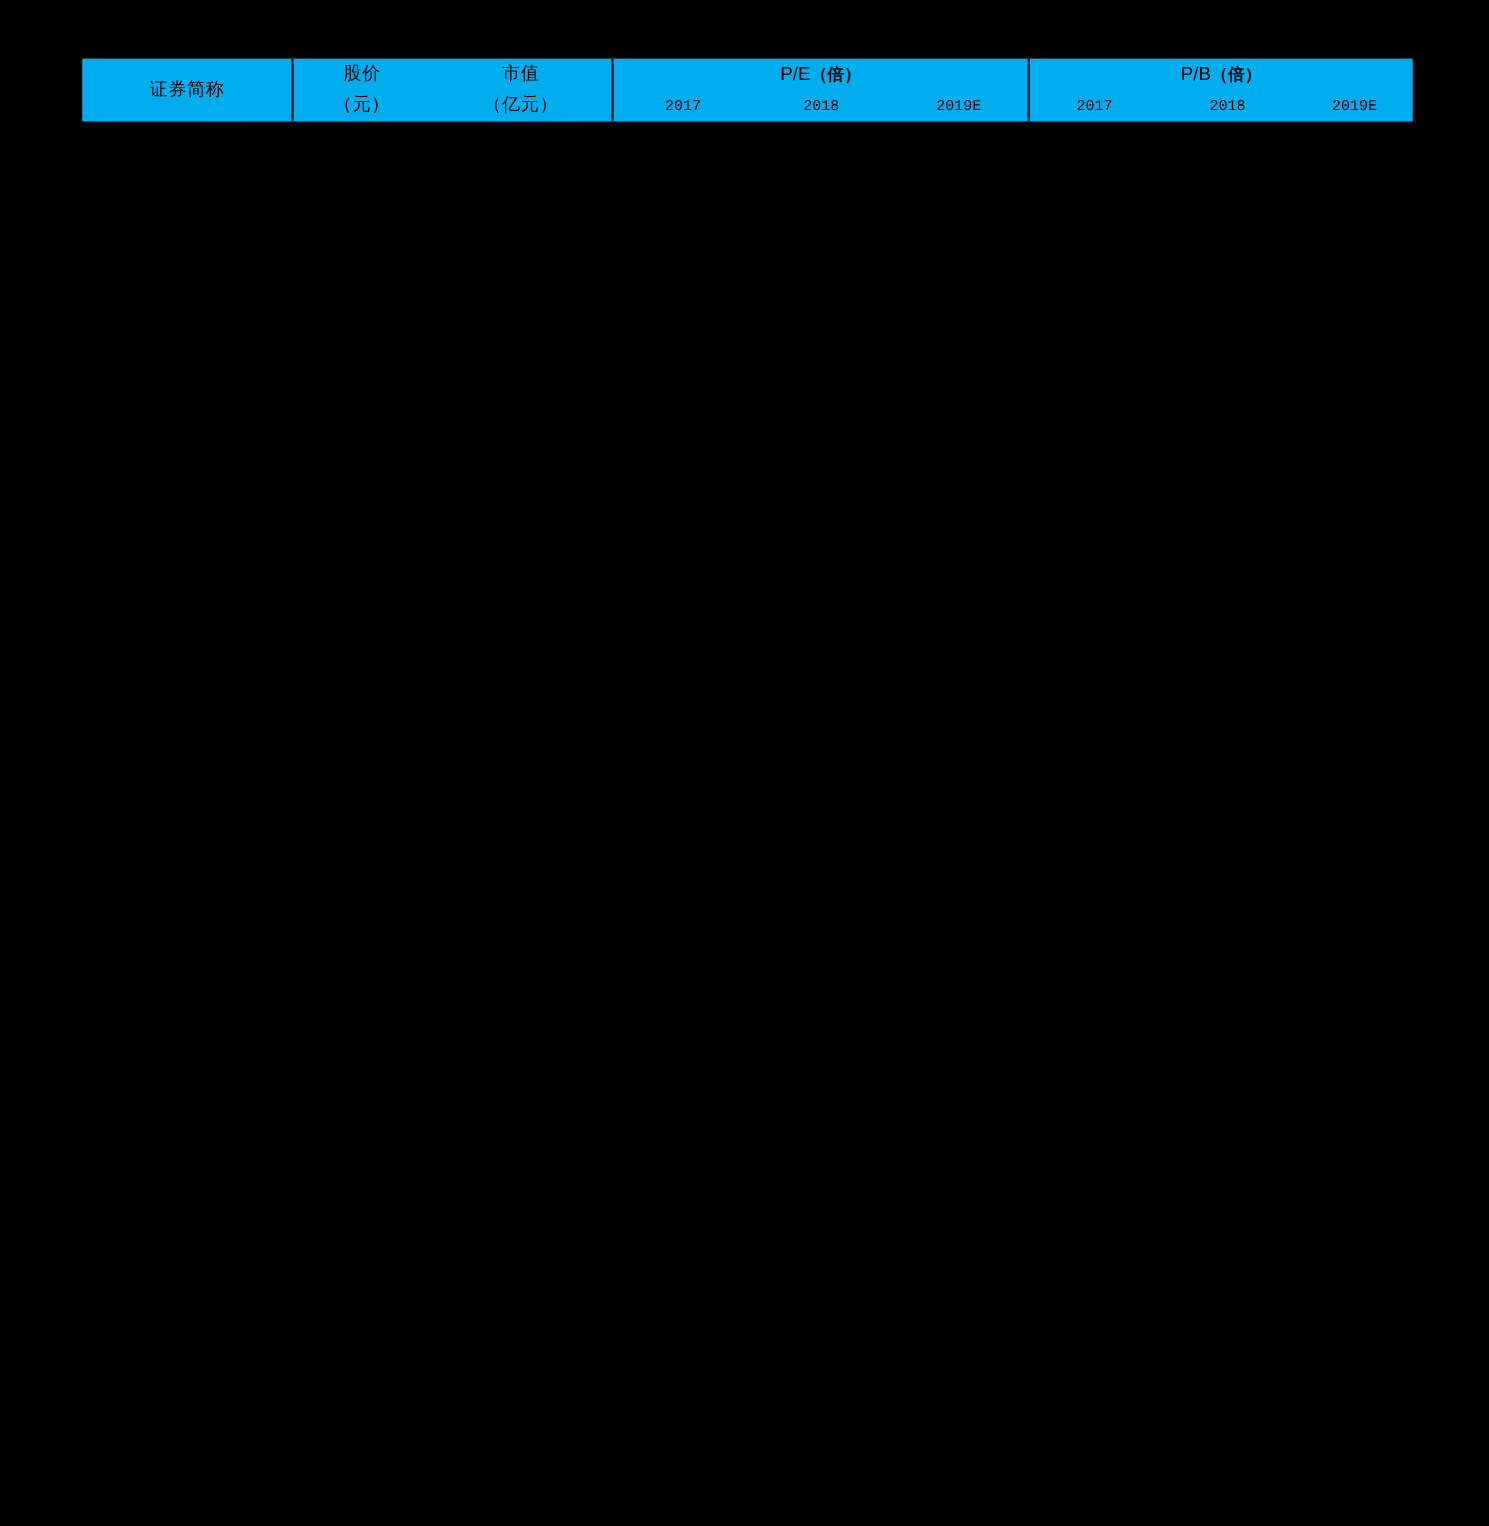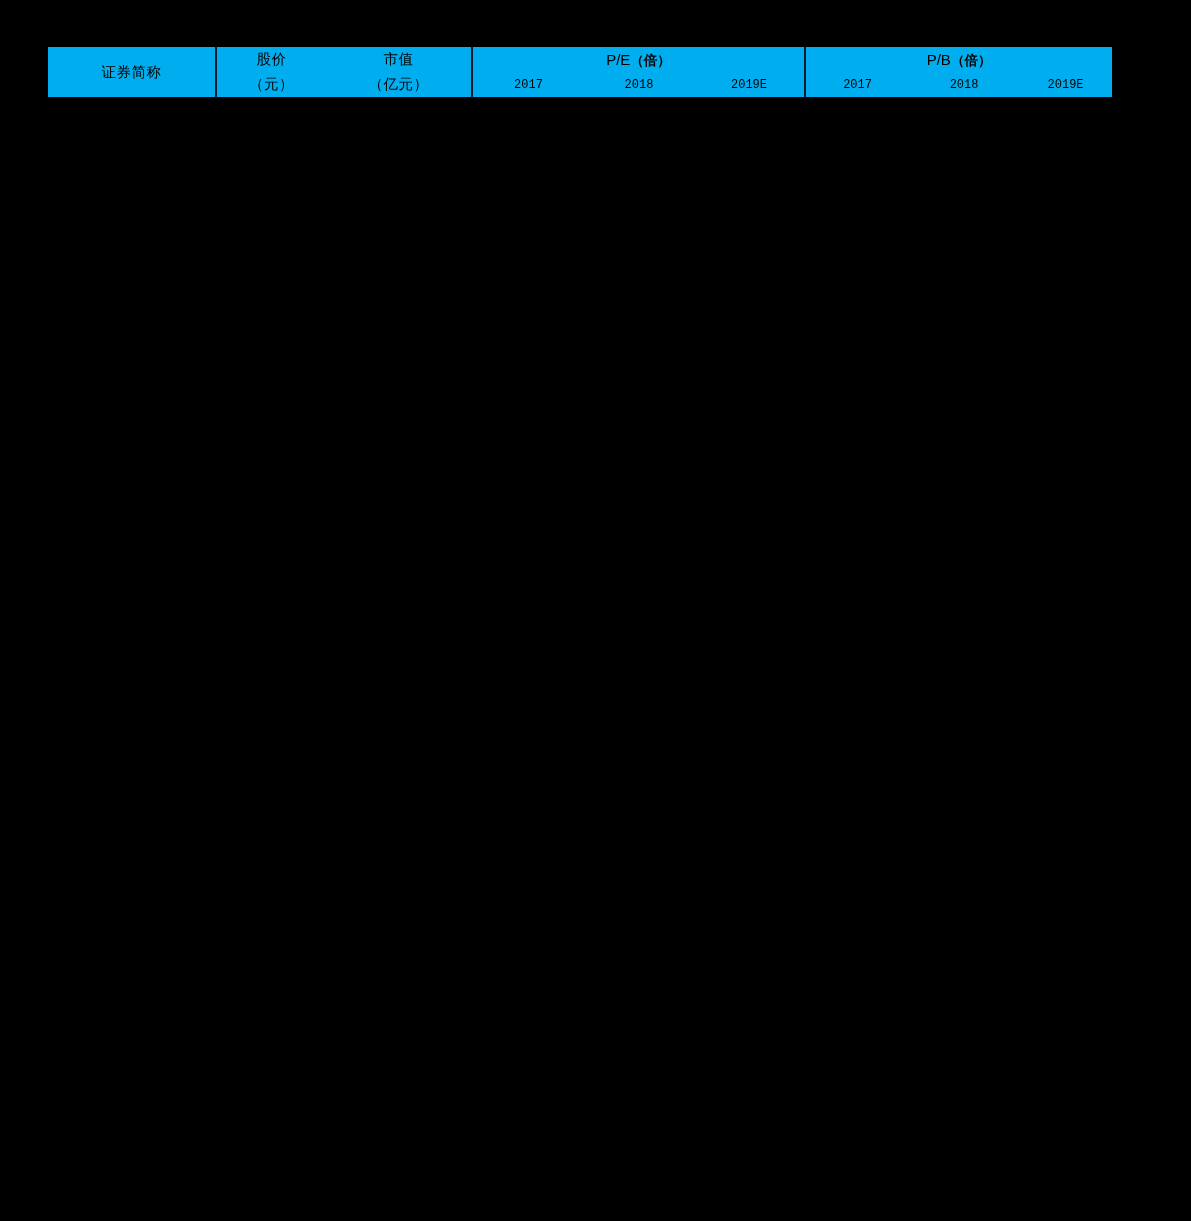--- a/index.html
+++ b/index.html
@@ -13,21 +13,21 @@
     height: 1221px;
     position: relative;
     overflow: hidden;
     font-family: "Liberation Sans", "DejaVu Sans", sans-serif;
     -webkit-font-smoothing: antialiased;
   }
 
   
   #valuation-table-wrap {
     position: absolute;
-    left: 48px;
+    left: 66px;
     top: 47px;
     width: 1064px;
     height: 65px;
   }
 
   table.valuation-table {
     width: 1064px;
     height: 50px;
     border-collapse: collapse;
     table-layout: fixed;

